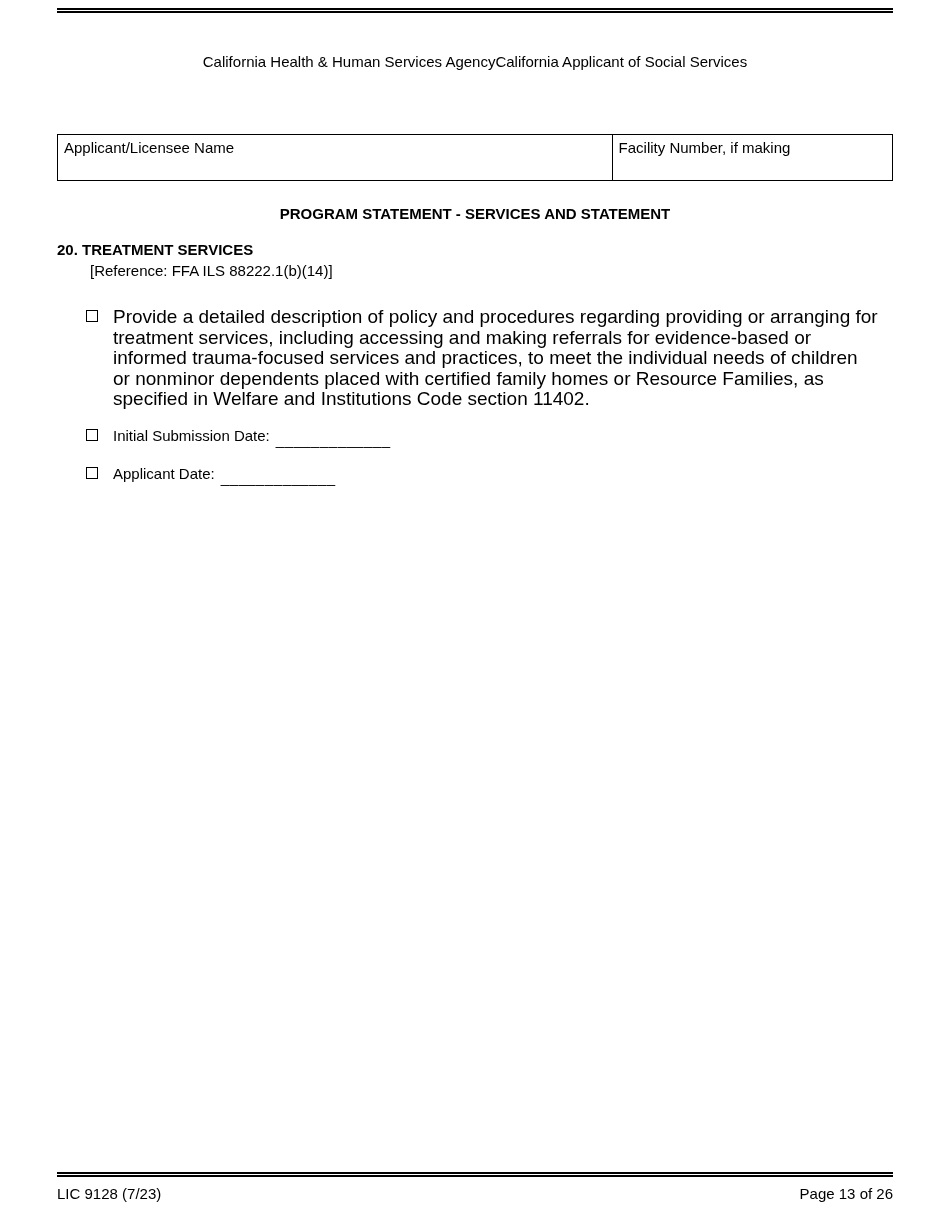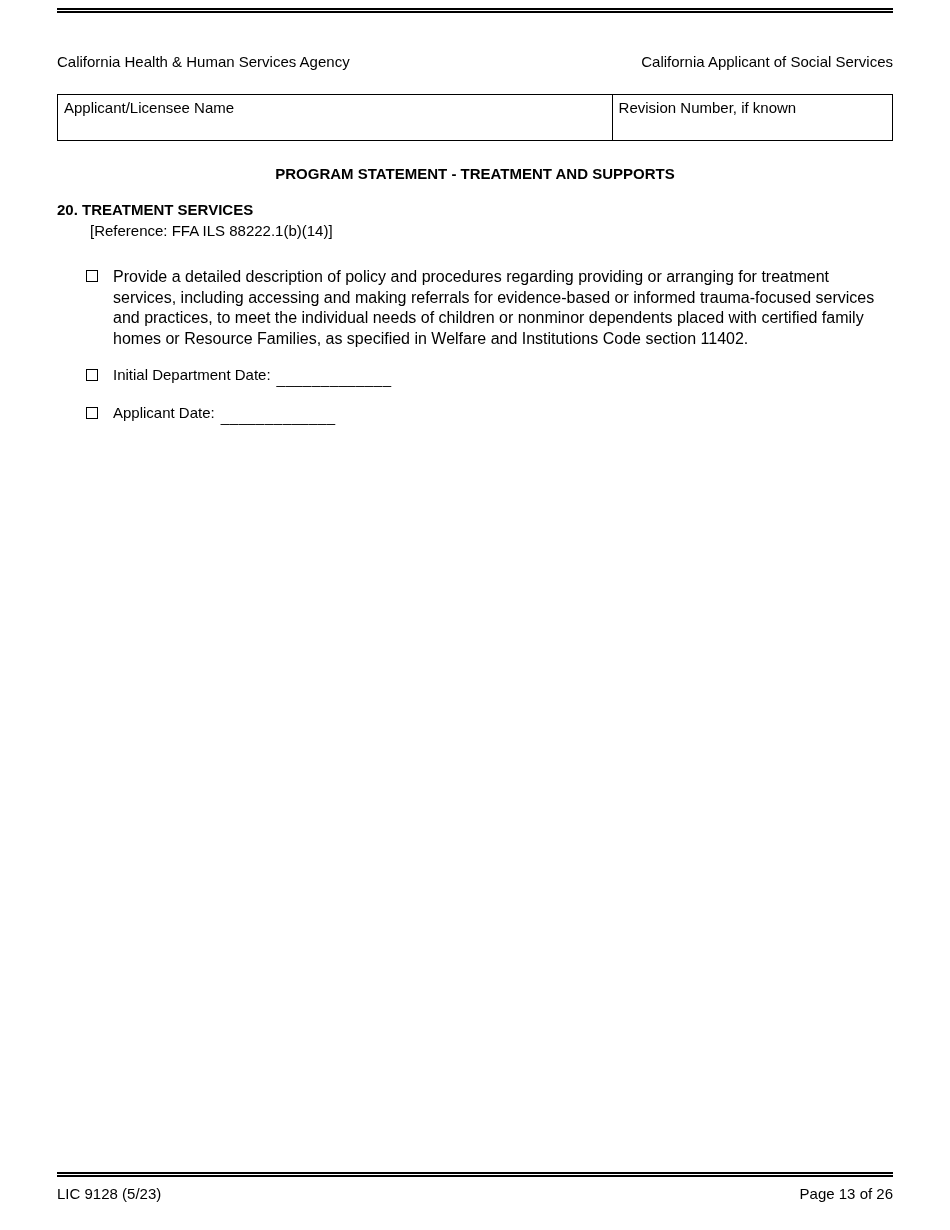--- a/index.html
+++ b/index.html
@@ -19,27 +19,27 @@
     flex-direction: column;
     position: relative;
   }
   .double-rule {
     height: 5px;
     border-top: 2px solid #000;
     border-bottom: 2px solid #000;
   }
   .agency-header {
     display: flex;
-    justify-content: space-between;
+    justify-content: center;
     margin-top: 40px;
     font-size: 15px;
   }
   .id-table {
     display: flex;
-    margin-top: 24px;
+    margin-top: 64px;
     border: 1px solid #000;
     height: 47px;
   }
   .id-cell {
     font-size: 15px;
     padding: 4px 6px;
   }
   .id-cell.applicant {
     width: 66.5%;
     border-right: 1px solid #000;
@@ -72,21 +72,21 @@
   .checkbox {
     width: 12px;
     height: 12px;
     border: 1.5px solid #000;
     flex: 0 0 auto;
     margin-top: 3px;
     margin-right: 15px;
     background: #fff;
   }
   .checkbox-text {
-    font-size: 16px;
+    font-size: 19px;
     line-height: 20.5px;
     max-width: 766px;
   }
   .check-one-label {
     font-weight: bold;
     font-size: 15px;
     margin-top: 42px;
     padding-left: 28px;
   }
   .option-row {
@@ -123,48 +123,48 @@
   <div class="agency-header">
     <span>California Health &amp; Human Services Agency</span>
     <span>California Applicant of Social Services</span>
   </div>
 
   <div class="id-table">
     <div class="id-cell applicant">
       <span>Applicant/Licensee Name</span>
     </div>
     <div class="id-cell facility">
-      <span>Revision Number, if known</span>
+      <span>Facility Number, if making</span>
     </div>
   </div>
 
-  <div class="doc-title">PROGRAM STATEMENT - TREATMENT AND SUPPORTS</div>
+  <div class="doc-title">PROGRAM STATEMENT - SERVICES AND STATEMENT</div>
 
   <div class="section-heading">20.  TREATMENT SERVICES</div>
   <div class="section-reference">[Reference: FFA ILS 88222.1(b)(14)]</div>
 
   <div class="checkbox-row">
     <span class="checkbox"></span>
     <span class="checkbox-text">Provide a detailed description of policy and procedures regarding providing or arranging for treatment services, including accessing and making referrals for evidence-based or informed trauma-focused services and practices, to meet the individual needs of children or nonminor dependents placed with certified family homes or Resource Families, as specified in Welfare and Institutions Code section 11402.</span>
   </div>
 
 
   <div class="option-row">
     <span class="checkbox"></span>
-    <span class="option-label">Initial Department Date:</span>
+    <span class="option-label">Initial Submission Date:</span>
     <span class="option-line">_____________</span>
   </div>
 
   <div class="option-row">
     <span class="checkbox"></span>
     <span class="option-label">Applicant Date:</span>
     <span class="option-line">_____________</span>
   </div>
 
   <div class="footer-block">
     <div class="double-rule"></div>
     <div class="footer-text">
-      <span>LIC 9128 (5/23)</span>
+      <span>LIC 9128 (7/23)</span>
       <span>Page 13 of 26</span>
     </div>
   </div>
 
 </div>
 
 </body></html>

